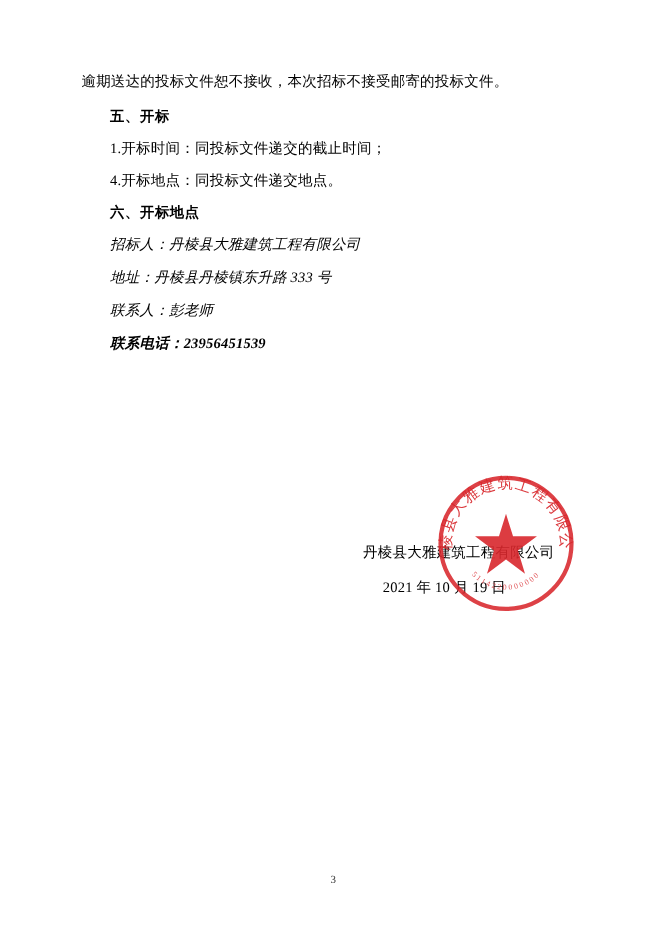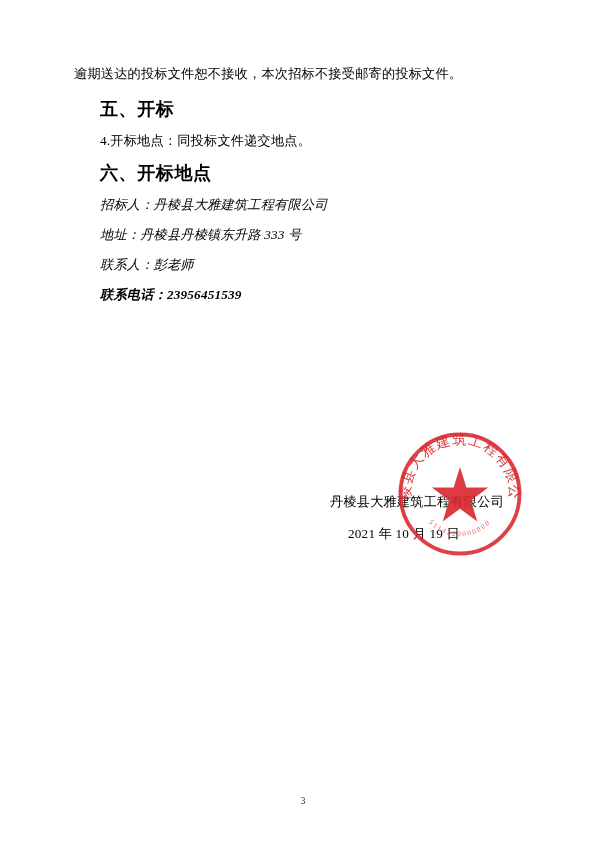--- a/index.html
+++ b/index.html
@@ -34,21 +34,21 @@
     line-height: 1.55;
     letter-spacing: 0.2px;
     margin: 0 0 11px 0;
     white-space: nowrap;
   }
   .para-first {
     text-indent: 0;
     margin-bottom: 13px;
   }
   .heading {
-    font-size: 18px;
+    font-size: 13px;
     font-weight: bold;
     margin: 0 0 11px 0;
     padding-left: 26px;
     letter-spacing: 0.6px;
   }
   .item {
     font-size: 13.2px;
     margin: 0 0 11px 0;
     padding-left: 26px;
     letter-spacing: 0.2px;
@@ -105,20 +105,21 @@
 <body>
 
 <div class="page">
 
   <div class="content">
 
     <p class="para para-first">逾期送达的投标文件恕不接收，本次招标不接受邮寄的投标文件。</p>
 
     <h2 class="heading">五、开标</h2>
 
+    <p class="item">1.开标时间：同投标文件递交的截止时间；</p>
 
     <p class="item">4.开标地点：同投标文件递交地点。</p>
 
     <h2 class="heading">六、开标地点</h2>
 
     <div class="contact-block">
       <p class="contact-line">招标人：丹棱县大雅建筑工程有限公司</p>
       <p class="contact-line">地址：丹棱县丹棱镇东升路 333 号</p>
       <p class="contact-line">联系人：彭老师</p>
       <p class="contact-line bold">联系电话：23956451539</p>

